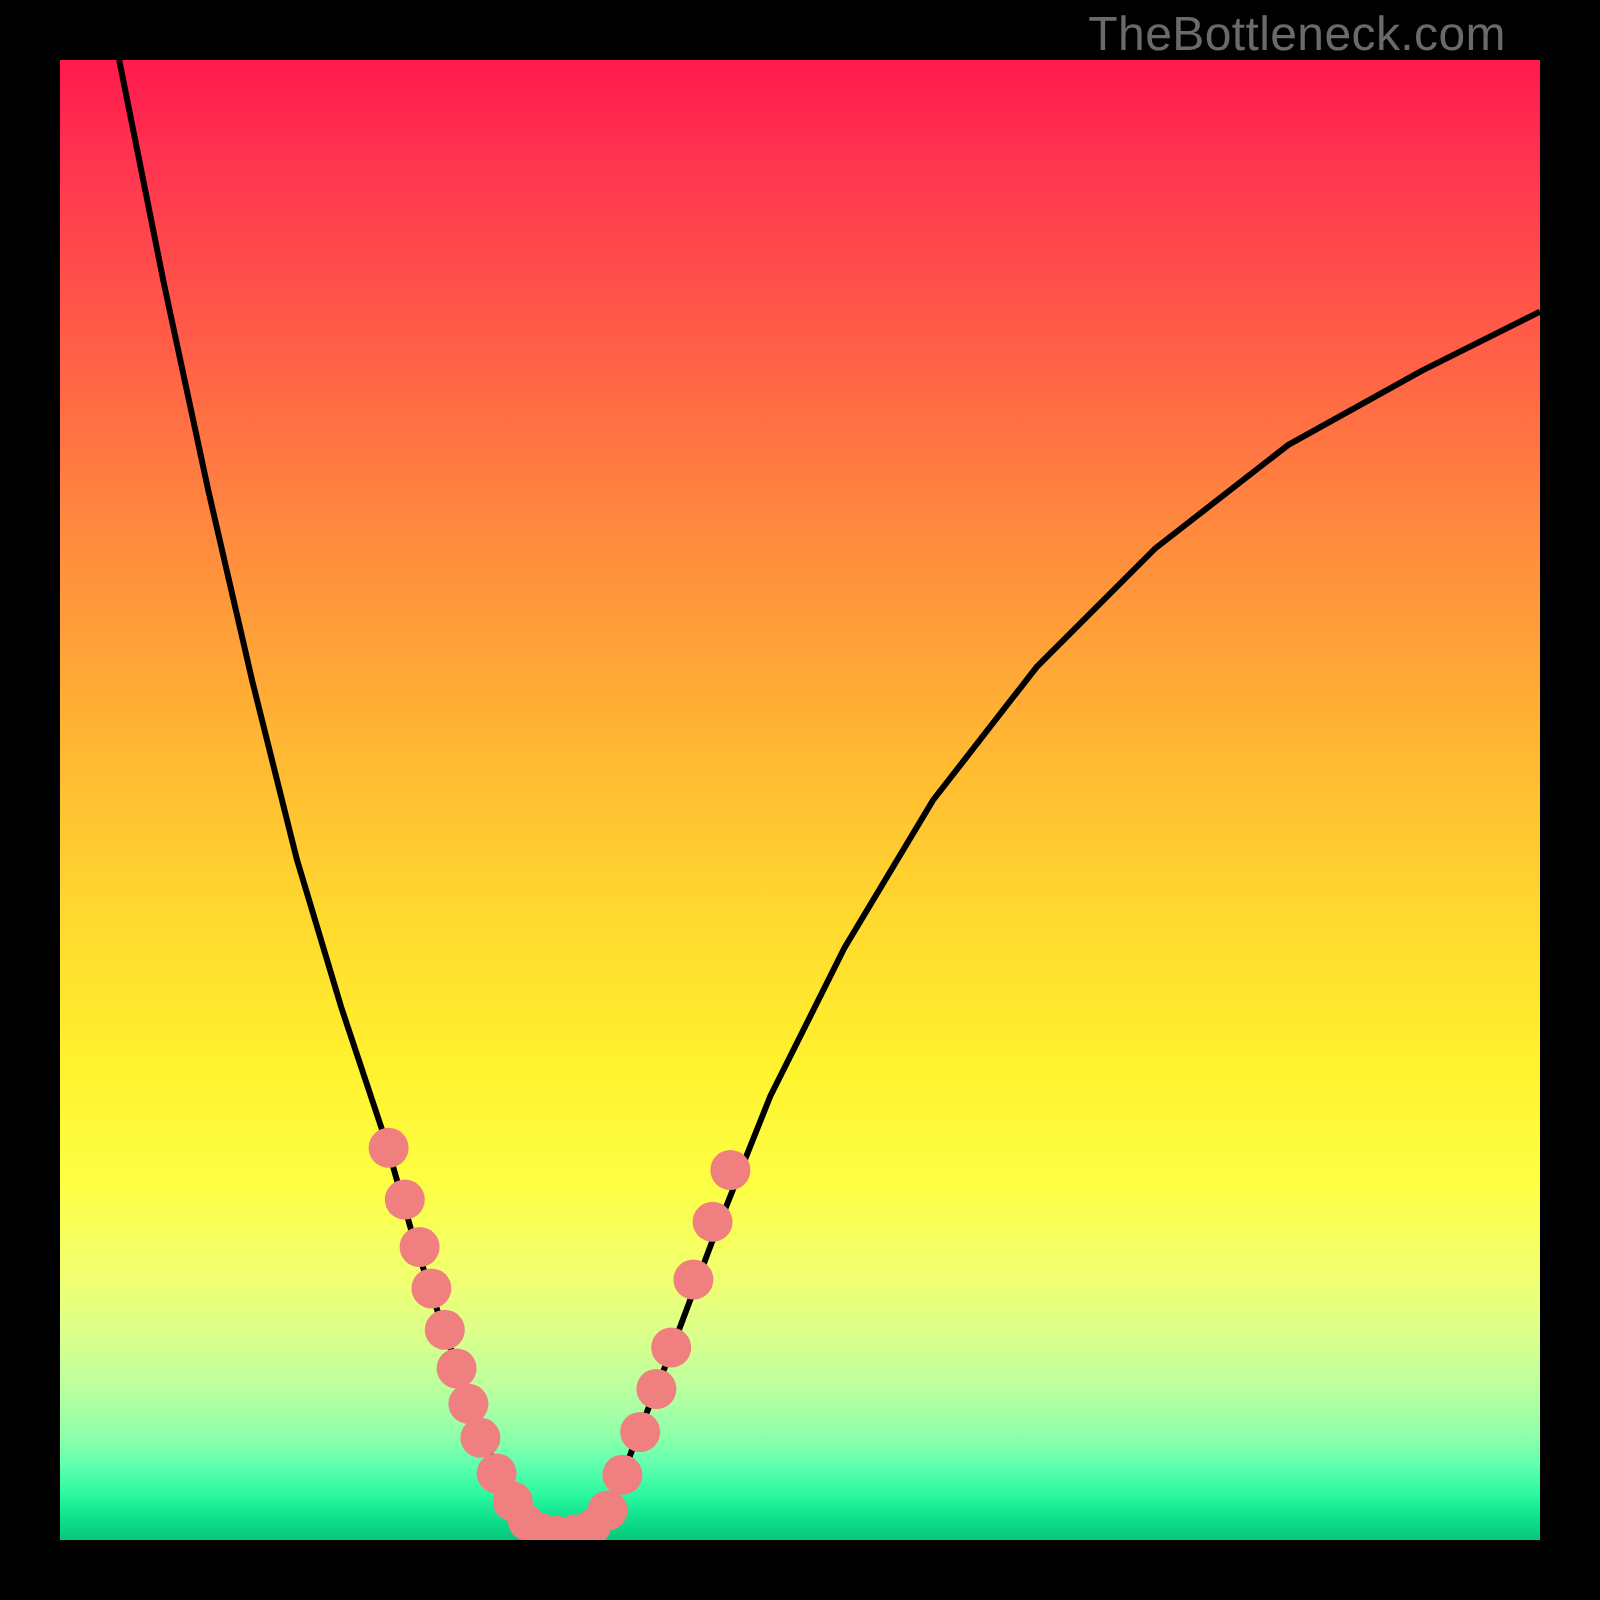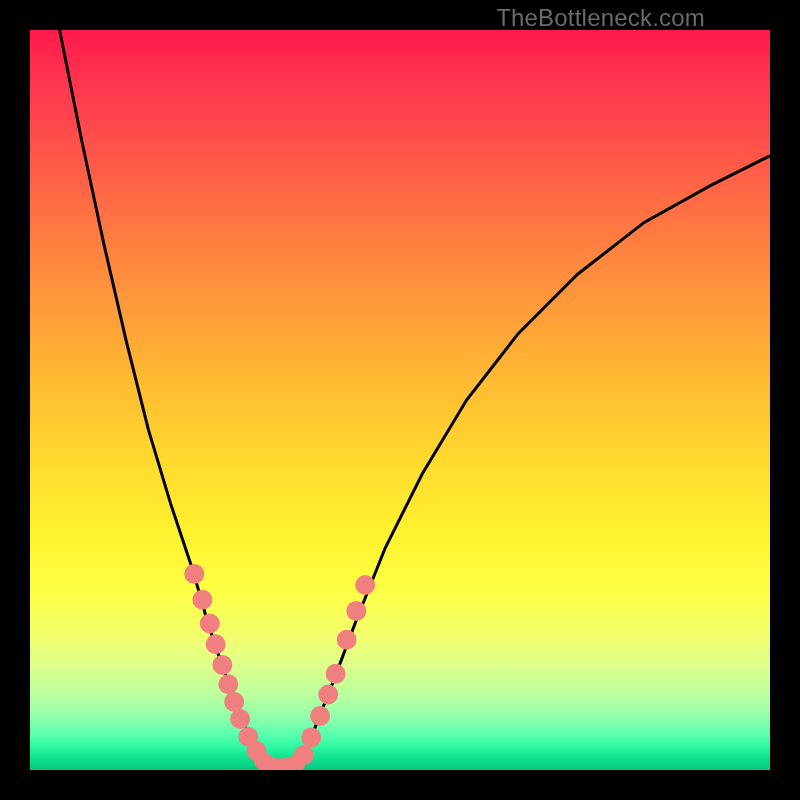--- a/index.html
+++ b/index.html
@@ -11,20 +11,21 @@
     background: #000;
     font-family: Arial, Helvetica, sans-serif;
   }
   .frame {
     position: absolute;
     left: 0;
     top: 0;
     width: 717px;
     height: 800px;
     background: #000;
+    padding-left: 48px;
   }
   .plot {
     position: absolute;
     left: 30px;
     top: 30px;
     width: 740px;
     height: 740px;
     overflow: hidden;
   }
   .gradient {

